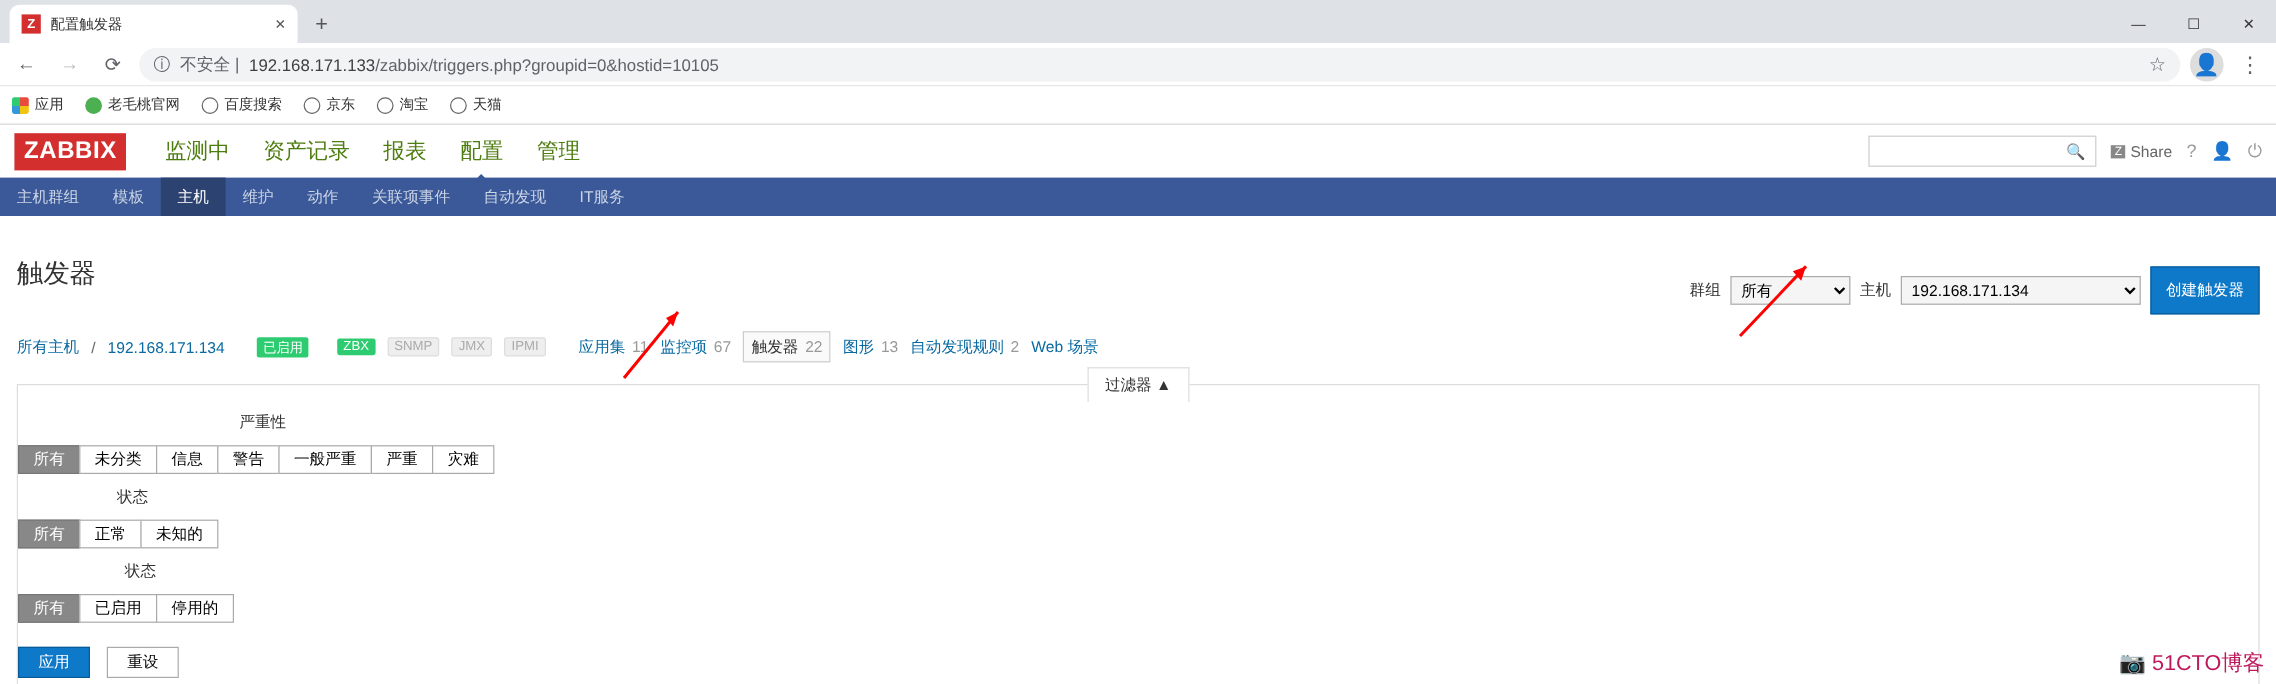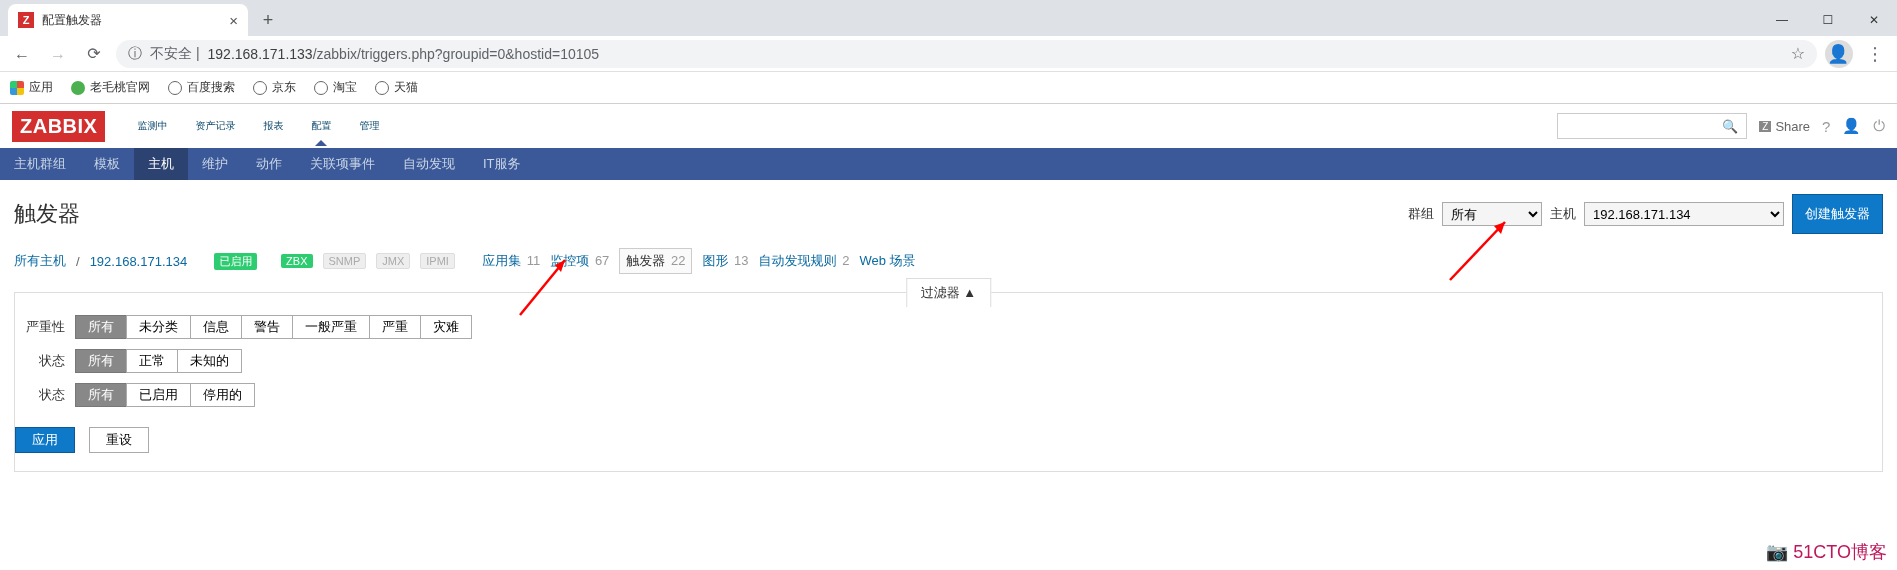--- a/index.html
+++ b/index.html
@@ -29,57 +29,57 @@
 
 .bookmarks { height: 32px; background: #fff; border-bottom: 1px solid #d0d0d0; display: flex; align-items: center; padding: 0 10px; gap: 18px; font-size: 12px; }
 .bm { display: flex; align-items: center; gap: 5px; color: #333; cursor: pointer; }
 .apps-icon { display: inline-block; width: 14px; height: 14px; background: conic-gradient(#e74c3c 0 25%, #f1c40f 0 50%, #3498db 0 75%, #2ecc71 0); border-radius: 2px; }
 .globe-icon { width: 14px; height: 14px; border: 1.5px solid #666; border-radius: 50%; position: relative; }
 
 
 .zbx-header { height: 44px; background: #fff; display: flex; align-items: center; padding: 0 12px; }
 .zbx-logo { background: #d32f2f; color: #fff; font-weight: bold; padding: 4px 8px; font-size: 20px; letter-spacing: 0.5px; }
 .zbx-mainnav { display: flex; margin-left: 18px; gap: 0; }
-.zbx-mainnav a { padding: 12px 14px; color: #0c4a6e; cursor: pointer; font-size: 10px; position: relative; font-family: Liberation Serif, serif; }
+.zbx-mainnav a { padding: 12px 14px; color: #4d7c0f; cursor: pointer; font-size: 18px; position: relative; font-family: Liberation Serif, serif; }
 .zbx-mainnav a.active::after { content: ""; position: absolute; bottom: -1px; left: 50%; transform: translateX(-50%); border: 6px solid transparent; border-bottom-color: #3b5998; }
 .zbx-right { margin-left: auto; display: flex; align-items: center; gap: 12px; }
 .zbx-search { border: 1px solid #ccc; height: 26px; width: 190px; padding: 0 8px; display: flex; align-items: center; justify-content: flex-end; color: #999; }
 .zbx-share { display: flex; align-items: center; gap: 4px; color: #666; cursor: pointer; font-size: 13px; }
 .hdr-icon { color: #999; cursor: pointer; font-size: 15px; }
 
 
 .zbx-subnav { background: #3b5998; height: 32px; display: flex; align-items: center; padding: 0 0; }
 .zbx-subnav a { color: #c9d4e6; padding: 0 14px; height: 32px; display: flex; align-items: center; cursor: pointer; font-size: 13px; }
 .zbx-subnav a.active { background: #2c4270; color: #fff; }
 
 
 .page { padding: 14px; }
 .page-head { display: flex; align-items: center; }
 .page-title { font-size: 22px; font-weight: normal; color: #333; }
-.page-head-right { margin-left: auto; display: flex; align-items: center; gap: 8px; font-size: 13px; }
+.page-head-right { margin-left: auto; display: flex; align-items: center; gap: 8px; font-size: 13px; margin-top: 28px; }
 .page-head-right label { color: #333; }
 .sel { border: 1px solid #aaa; height: 24px; padding: 0 4px; font-size: 13px; background: #f5f5f5; }
 .sel.group { width: 100px; }
 .sel.host { width: 200px; }
 .btn-create { background: #0e78c9; color: #fff; border: 1px solid #0a5a96; height: 40px; padding: 0 12px; cursor: pointer; font-size: 13px; }
 
 .crumbs { margin-top: 14px; display: flex; align-items: center; gap: 10px; font-size: 13px; }
 .crumbs a { color: #0a6aa1; cursor: pointer; }
 .crumbs .sep { color: #666; }
 .badge { font-size: 11px; padding: 1px 5px; border-radius: 2px; }
 .badge.enabled { background: #2ecc71; color: #fff; }
 .badge.zbx { background: #2ecc71; color: #fff; }
 .badge.dim { background: #eee; color: #aaa; border: 1px solid #ddd; }
 .crumbs .count { color: #999; margin-left: 2px; }
 .crumbs .tab-link { color: #0a6aa1; cursor: pointer; }
 .crumbs .tab-link.current { color: #333; border: 1px solid #ccc; padding: 3px 6px; background: #fafafa; }
 
 .filter-box { border: 1px solid #ddd; margin-top: 18px; position: relative; padding: 22px 0 18px; display: flex; flex-direction: column; align-items: flex-start; gap: 10px; }
 .filter-tab { position: absolute; top: -15px; left: 50%; transform: translateX(-50%); background: #fff; border: 1px solid #ddd; border-bottom: none; padding: 5px 14px; font-size: 13px; cursor: pointer; }
-.filter-row { display: flex; align-items: center; gap: 10px; }
+.filter-row { display: flex; align-items: center; gap: 10px; flex-direction: column; }
 .filter-row .lbl { width: 50px; text-align: right; color: #333; font-size: 13px; }
 .btn-group { display: flex; }
 .btn-group button { border: 1px solid #aaa; background: #fff; height: 24px; padding: 0 12px; font-size: 13px; cursor: pointer; margin-left: -1px; }
 .btn-group button:first-child { margin-left: 0; }
 .btn-group button.sel { background: #888; color: #fff; border-color: #777; }
 
 .filter-actions { display: flex; gap: 14px; margin-top: 10px; }
 .btn-apply { background: #0e78c9; color: #fff; border: 1px solid #0a5a96; height: 26px; padding: 0 16px; cursor: pointer; font-size: 13px; }
 .btn-reset { background: #fff; border: 1px solid #aaa; height: 26px; padding: 0 16px; cursor: pointer; font-size: 13px; }
 

